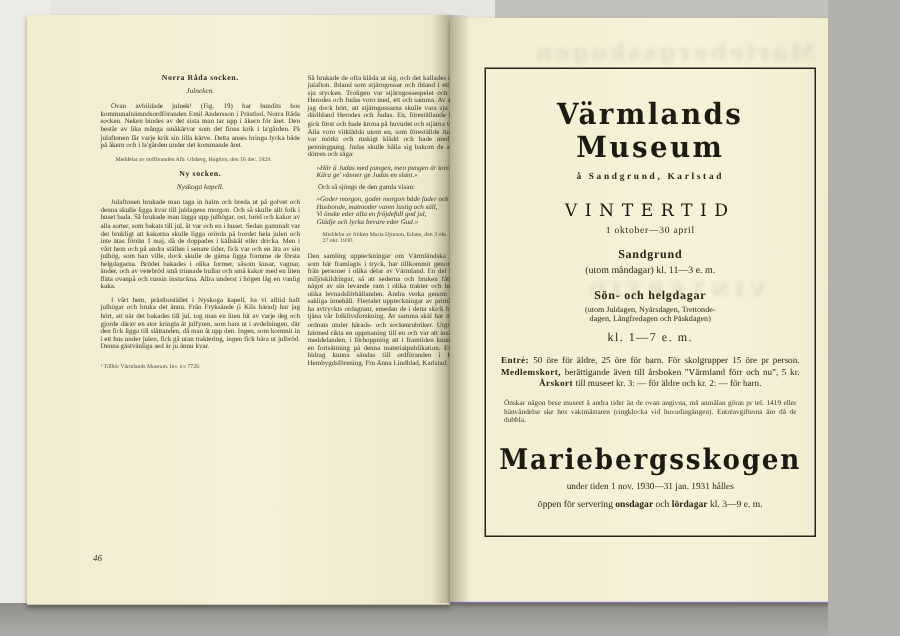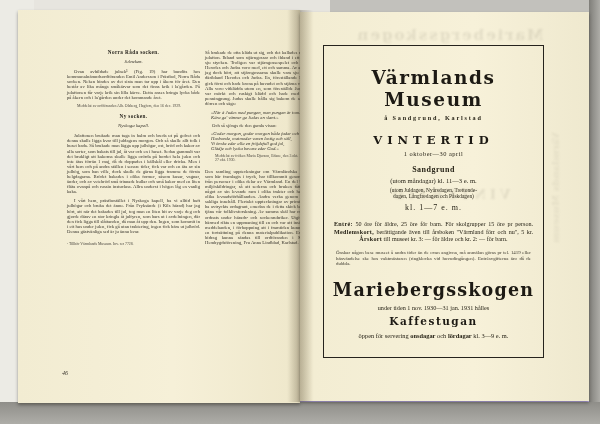--- a/index.html
+++ b/index.html
@@ -1,16 +1,16 @@
 <!DOCTYPE html>
 <html><head>
 <meta charset="utf-8">
 <style>
   html,body{margin:0;padding:0;background:#b1b0ab;}
-  #stage{position:relative;width:600px;height:424px;overflow:hidden;
+  #stage{position:relative;width:552px;height:424px;overflow:hidden;
          font-family:"Liberation Serif", serif;background:#c4b5fd;}
 
   
   .strip-top{position:absolute;left:0;top:0;width:330px;height:12px;background:#e7e5df;}
   .strip-top2{position:absolute;left:330px;top:0;width:270px;height:12px;background:#c2c1bc;}
   .strip-left{position:absolute;left:0;top:0;width:34px;height:424px;background:#ecebe5;}
   .strip-bottom{position:absolute;left:0;top:402px;width:600px;height:22px;
     background:linear-gradient(#8f8e89,#aeada8);}
   .strip-right{position:absolute;left:589px;top:0;width:11px;height:424px;
     background:linear-gradient(90deg,#7f7e79,#aeada8);}
@@ -40,21 +40,21 @@
   .footnote{font-size:3.8px;line-height:4.2px;color:#4c4840;margin-top:8px;text-align:left;}
   .pagenum{position:absolute;font-size:6px;color:#3a362e;font-style:italic;}
   #pagenum-left{left:44px;top:360px;}
 
   
   #ad-box{position:absolute;left:23px;top:33px;width:219px;height:311px;
     border:1.6px solid #26231d;text-align:center;color:#282418;overflow:hidden;}
   .ad-title{font-family:"DejaVu Serif", serif;font-weight:bold;font-size:18.5px;
     letter-spacing:1.6px;margin-top:21px;color:#1d1a14;transform:scaleY(1.05);}
   .ad-sub{font-weight:bold;font-size:6.2px;letter-spacing:1.8px;margin-top:5px;}
-  .ad-season{font-family:"DejaVu Serif", serif;font-weight:bold;font-size:11.5px;
+  .ad-season{font-family:"DejaVu Serif", serif;font-weight:normal;font-size:11.5px;
     letter-spacing:5px;margin-top:12px;color:#1d1a14;}
   .ad-dates{font-size:6.4px;margin-top:3px;letter-spacing:.5px;}
   .ad-day{font-weight:bold;font-size:8px;margin-top:8px;letter-spacing:.5px;}
   .ad-hours{font-size:6.6px;margin-top:3px;}
   .ad-exc{font-size:5.4px;line-height:6.2px;margin-top:3px;}
   .ad-kl{font-size:8px;margin-top:4px;letter-spacing:1px;}
   .ad-entry{font-size:6.1px;line-height:7.5px;text-align:justify;text-align-last:center;
     margin:9px 10px 0 10px;}
   .ad-entry b{letter-spacing:.3px;}
   .ad-notice{font-size:4.9px;line-height:5.6px;text-align:justify;text-align-last:left;
@@ -124,32 +124,32 @@
     <div class="ghost" id="ghost2">VINTERTID</div>
     <div class="ghost" id="ghost3">Värmlands Museum</div>
 
     <div id="ad-box">
       <div class="ad-title">Värmlands Museum</div>
       <div class="ad-sub">å Sandgrund, Karlstad</div>
       <div class="ad-season">VINTERTID</div>
       <div class="ad-dates">1 oktober—30 april</div>
       <div class="ad-day">Sandgrund</div>
       <div class="ad-hours">(utom måndagar) kl. 11—3 e. m.</div>
+      <div class="ad-day">Sön- och helgdagar</div>
       <div class="ad-exc">
         <div>(utom Juldagen, Nyårsdagen, Trettonde-</div>
         <div>dagen, Långfredagen och Påskdagen)</div>
       </div>
       <div class="ad-kl">kl. 1—7 e. m.</div>
       <div class="ad-entry">
         <b>Entré:</b><span> 50 öre för äldre, 25 öre för barn. För skolgrupper 15 öre pr person. </span><b>Medlemskort,</b><span> berättigande även till årsboken "Värmland förr och nu", 5 kr. </span><b>Årskort</b><span> till museet kr. 3: — för äldre och kr. 2: — för barn.</span>
       </div>
       <div class="ad-notice">Önskar någon bese museet å andra tider än de ovan angivna, må anmälan göras pr tel. 1419 eller hänvändelse ske hos vaktmästaren (ringklocka vid huvudingången). Entréavgifterna äro då de dubbla.</div>
       <div class="ad-title2">Mariebergsskogen</div>
       <div class="ad-under">under tiden 1 nov. 1930—31 jan. 1931 hålles</div>
-      <div class="ad-kaffe">Kaffestugan</div>
       <div class="ad-open">
         <span>öppen för servering </span><b>onsdagar</b><span> och </span><b>lördagar</b><span> kl. 3—9 e. m.</span>
       </div>
 
     </div>
 
   </div>
 
   <div id="gutter"></div>
 </div>

